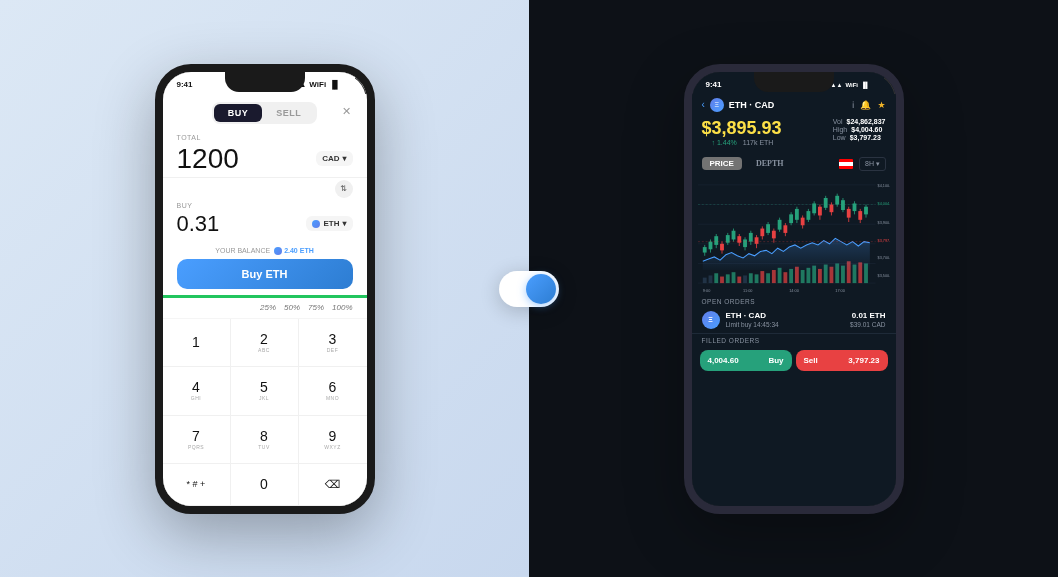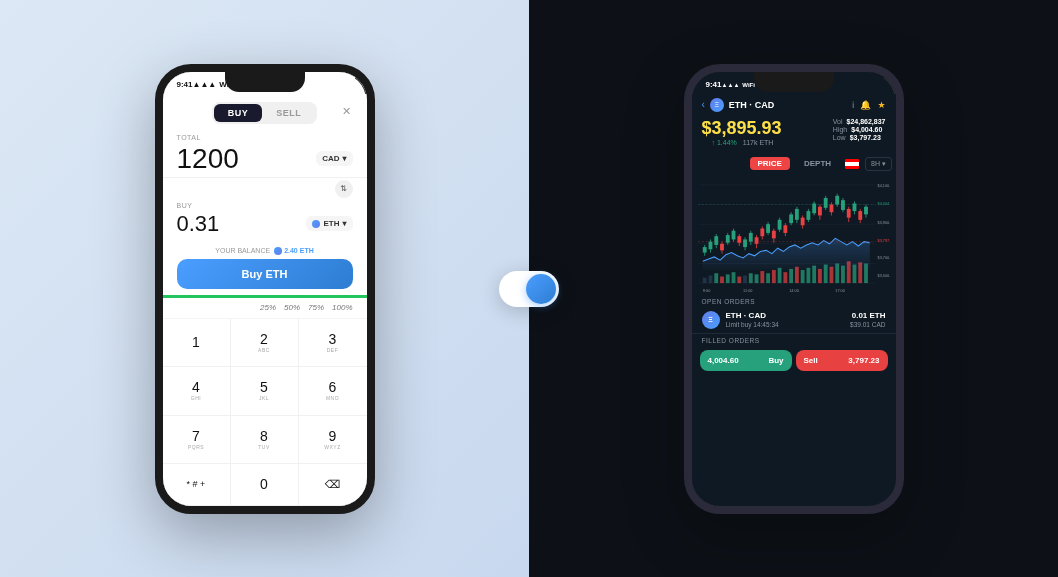--- a/index.html
+++ b/index.html
@@ -85,21 +85,21 @@
 
     
     .status-bar {
       position: absolute;
       top: 0;
       left: 0;
       right: 12px;
       height: 22px;
       display: flex;
       align-items: center;
-      justify-content: flex-start;
+      justify-content: space-between;
       padding: 4px 14px 0;
       z-index: 9;
       font-size: 8px;
       font-weight: 600;
     }
     .status-bar.light { color: #111; background: white; }
     .status-bar.dark { color: #fff; background: #0f1923; }
 
     .status-time { font-size: 8px; font-weight: 700; }
     .status-icons { display: flex; gap: 3px; align-items: center; }
@@ -369,22 +369,22 @@
       align-items: center;
       gap: 6px;
       padding: 3px 10px;
     }
     .chart-tab {
       font-size: 8px;
       font-weight: 600;
       padding: 2px 8px;
       border-radius: 4px;
     }
-    .chart-tab.active { background: #ef4444; color: white; margin-left: 48px; }
-    .chart-tab.inactive { color: #8892a0; }
+    .chart-tab.active { background: #737373; color: white; }
+    .chart-tab.inactive { color: #8892a0; font-family: Liberation Serif, serif; }
     .chart-flag {
       margin-left: auto;
       display: flex;
       align-items: center;
       gap: 3px;
     }
     .timeframe {
       font-size: 7px;
       color: #8892a0;
       padding: 2px 5px;

